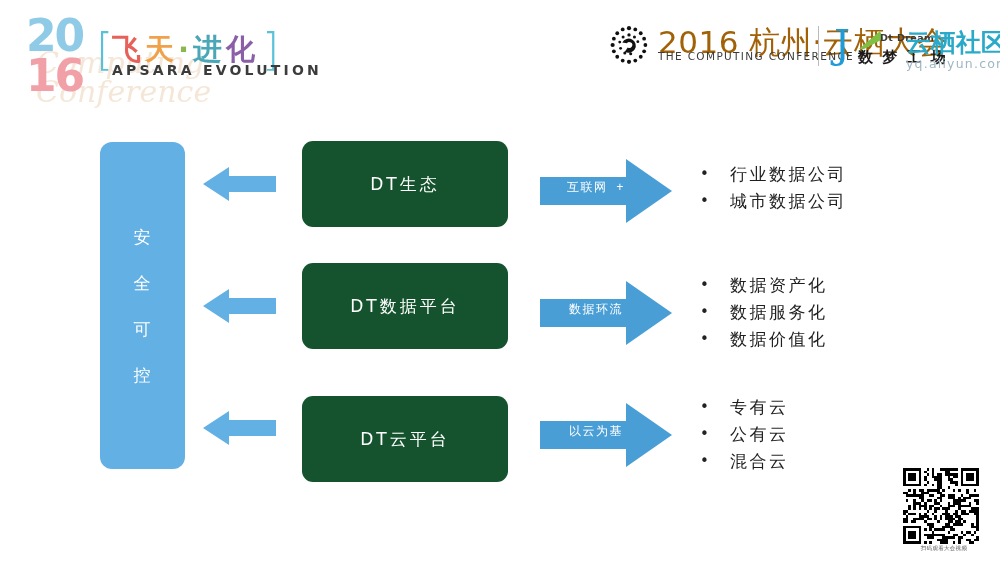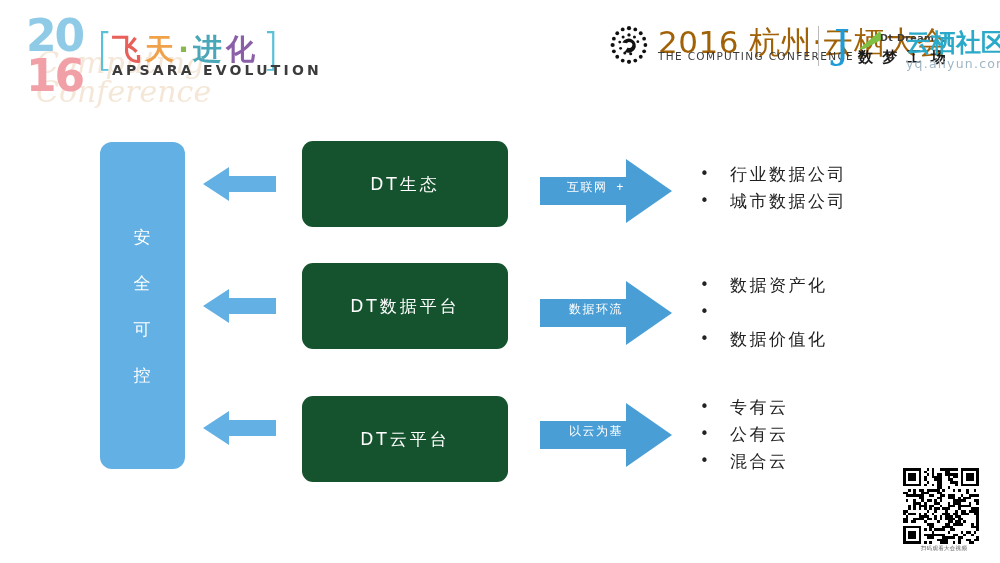--- a/index.html
+++ b/index.html
@@ -211,20 +211,21 @@
     </svg>
     <div class="lbl">数据环流</div>
   </div>
   <div class="blist r2">
     <div class="li">
       <span class="bul">•</span>
       <span class="txt">数据资产化</span>
     </div>
     <div class="li">
       <span class="bul">•</span>
+      <span class="txt">数据服务化</span>
     </div>
     <div class="li">
       <span class="bul">•</span>
       <span class="txt">数据价值化</span>
     </div>
   </div>
 
   <svg class="larrow r3" viewBox="0 0 73 44">
     <path d="M0 22 L26 5 L26 14 L73 14 L73 30 L26 30 L26 39 Z" fill="#63b0e4"></path>
   </svg>

